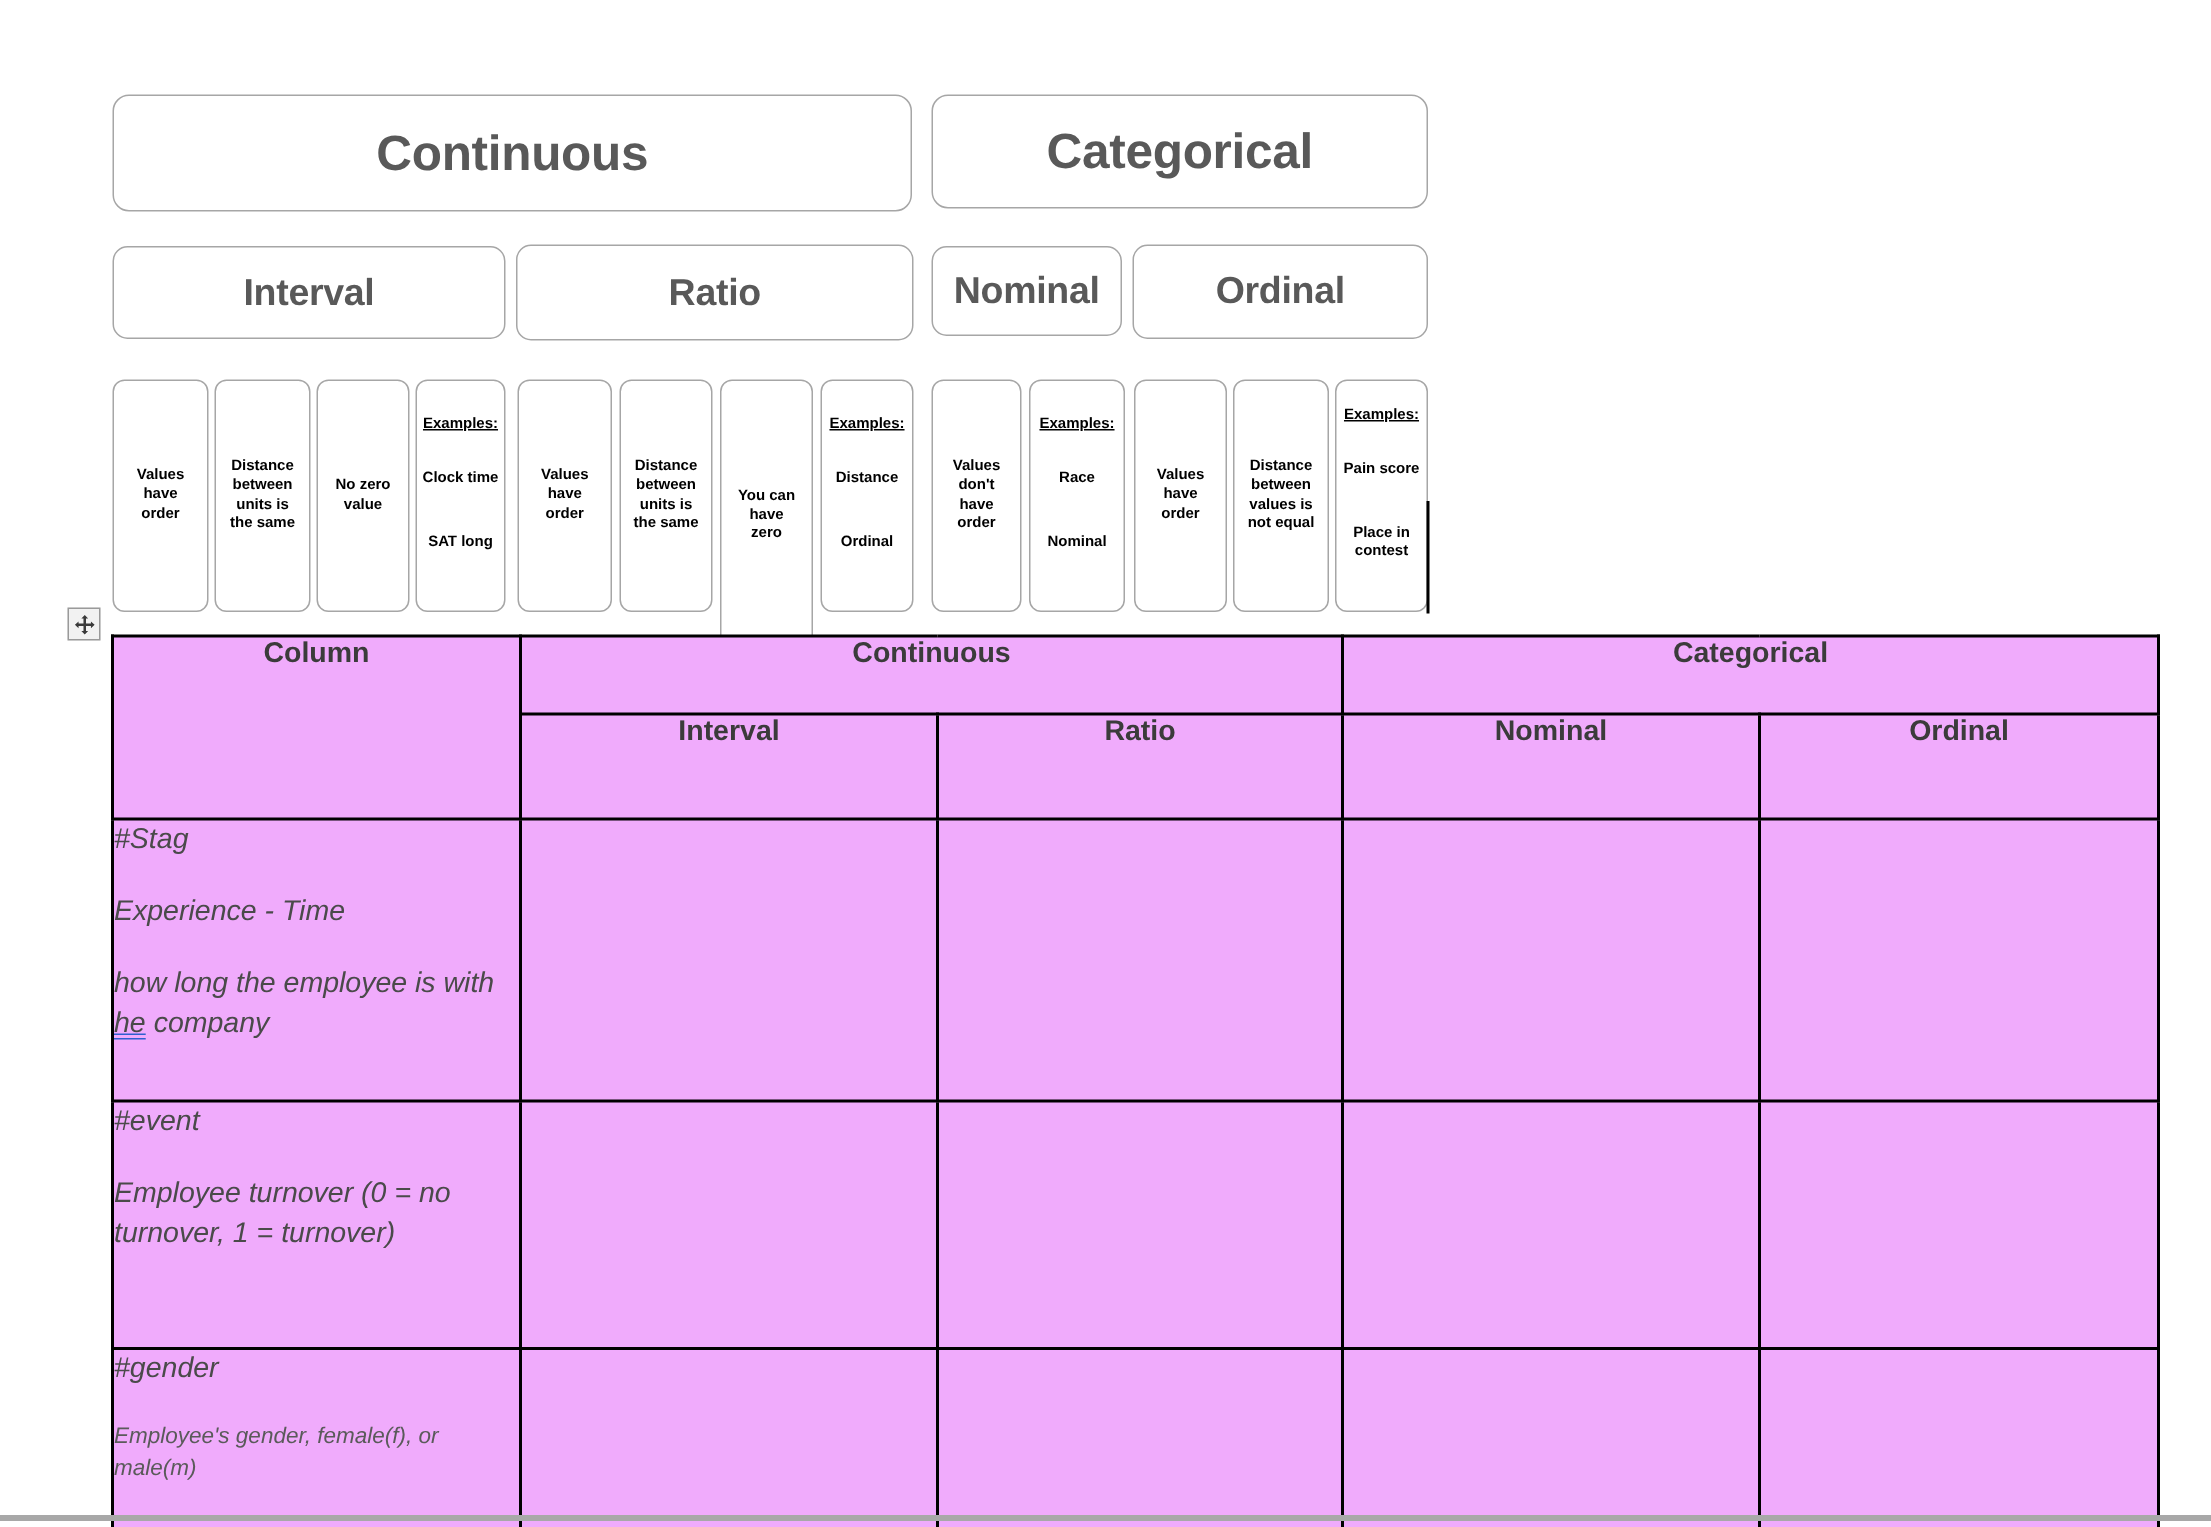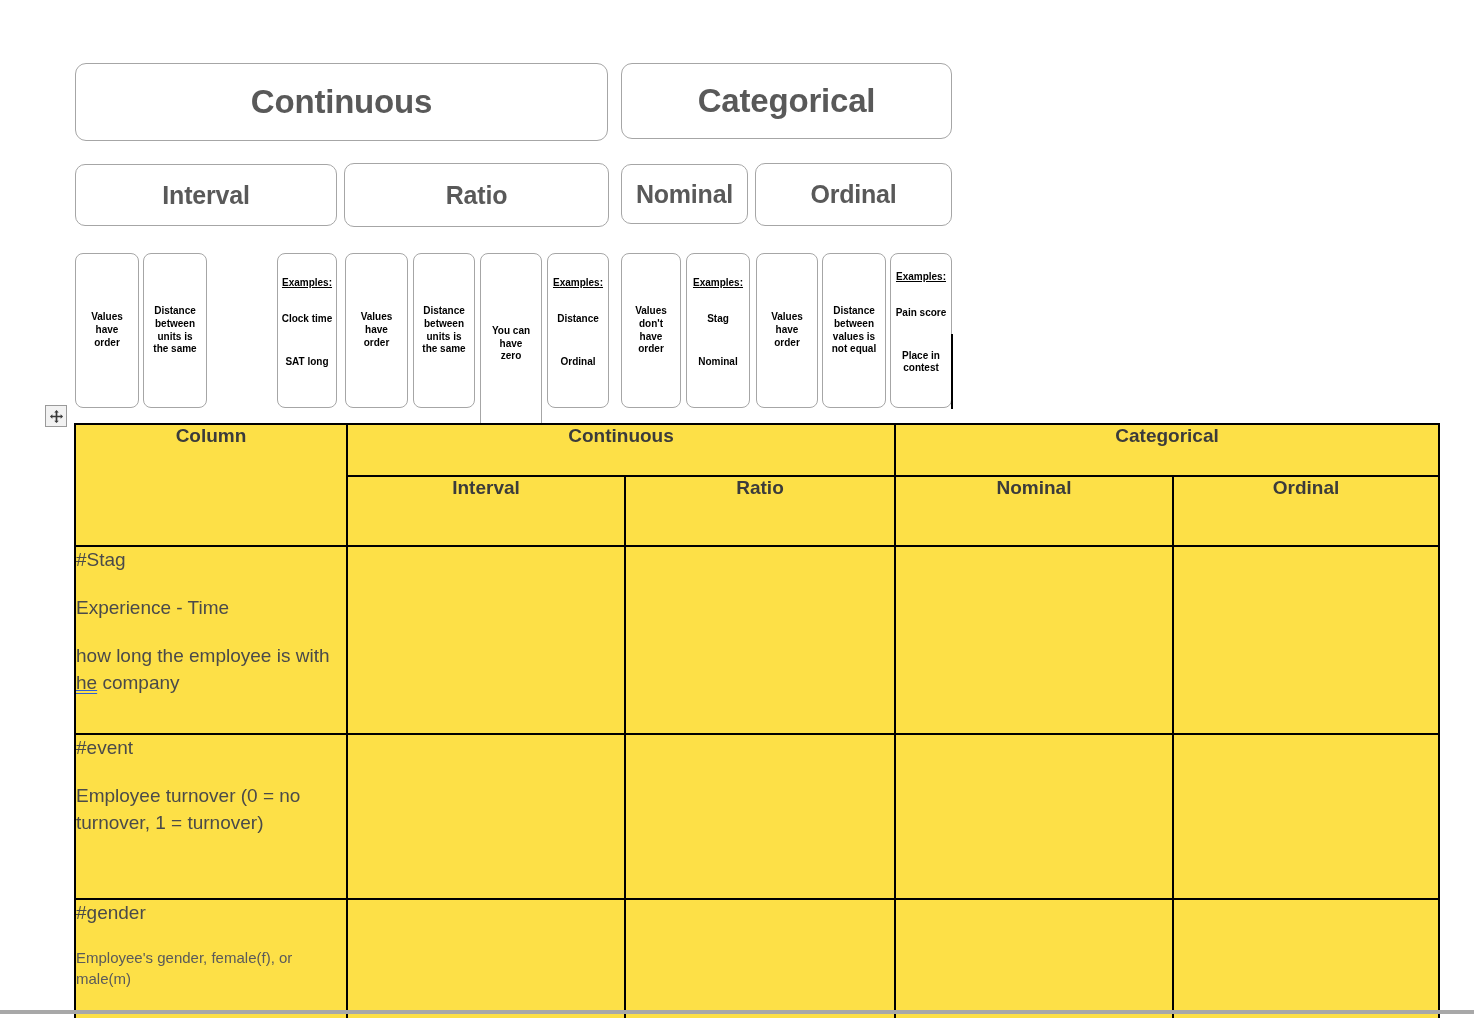--- a/index.html
+++ b/index.html
@@ -104,42 +104,42 @@
   }
   table#grid {
     border-collapse: collapse;
     width: 1364px;
     table-layout: fixed;
   }
   table#grid td, table#grid th {
     border: 2px solid #000000;
     padding: 0;
     vertical-align: top;
-    background: #fde047;
+    background: #f0abfc;
   }
   .hdr {
     text-align: center;
     vertical-align: middle;
     font-size: 19px;
     font-weight: bold;
     color: #3b3b3b;
     height: 50px;
   }
   .hdr.tall { height: 68px; }
   .hdr-top-pad { padding-bottom: 18px; }
 
   .cell-pad {
     padding: 12px 10px 14px 12px;
   }
   .col-name {
     font-size: 19px;
     color: #4a4a4a;
     line-height: 1.42;
   }
-  .col-name p { margin: 0 0 21px 0; }
+  .col-name p { margin: 0 0 21px 0; font-style: italic; }
   .col-name p.last { margin-bottom: 0; }
   .grammar {
     text-decoration: underline;
     text-decoration-style: double;
     text-decoration-color: #2f5fd0;
   }
   .small-desc {
     font-size: 15px;
     color: #5a5a5a;
     line-height: 1.38;
@@ -188,20 +188,24 @@
     <span class="plain-line">Values</span>
     <span class="plain-line">have</span>
     <span class="plain-line">order</span>
   </div>
   <div class="shape leaf" style="left:143px; top:253px; width:64px; height:155px;">
     <span class="plain-line">Distance</span>
     <span class="plain-line">between</span>
     <span class="plain-line">units is</span>
     <span class="plain-line">the same</span>
   </div>
+  <div class="shape leaf" style="left:211px; top:253px; width:62px; height:155px;">
+    <span class="plain-line">No zero</span>
+    <span class="plain-line">value</span>
+  </div>
   <div class="shape leaf" style="left:277px; top:253px; width:60px; height:155px;">
     <span class="ex-head">Examples:</span>
     <span class="ex-item">Clock time</span>
     <span class="ex-item">SAT long</span>
   </div>
 
   <div class="shape leaf" style="left:345px; top:253px; width:63px; height:155px;">
     <span class="plain-line">Values</span>
     <span class="plain-line">have</span>
     <span class="plain-line">order</span>
@@ -224,21 +228,21 @@
   </div>
 
   <div class="shape leaf" style="left:621px; top:253px; width:60px; height:155px;">
     <span class="plain-line">Values</span>
     <span class="plain-line">don't</span>
     <span class="plain-line">have</span>
     <span class="plain-line">order</span>
   </div>
   <div class="shape leaf" style="left:686px; top:253px; width:64px; height:155px;">
     <span class="ex-head">Examples:</span>
-    <span class="ex-item">Stag</span>
+    <span class="ex-item">Race</span>
     <span class="ex-item">Nominal</span>
   </div>
 
   <div class="shape leaf" style="left:756px; top:253px; width:62px; height:155px;">
     <span class="plain-line">Values</span>
     <span class="plain-line">have</span>
     <span class="plain-line">order</span>
   </div>
   <div class="shape leaf" style="left:822px; top:253px; width:64px; height:155px;">
     <span class="plain-line">Distance</span>

